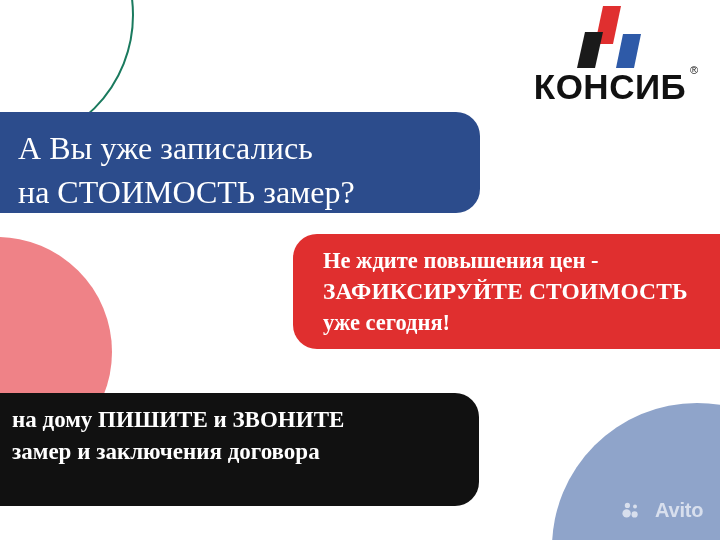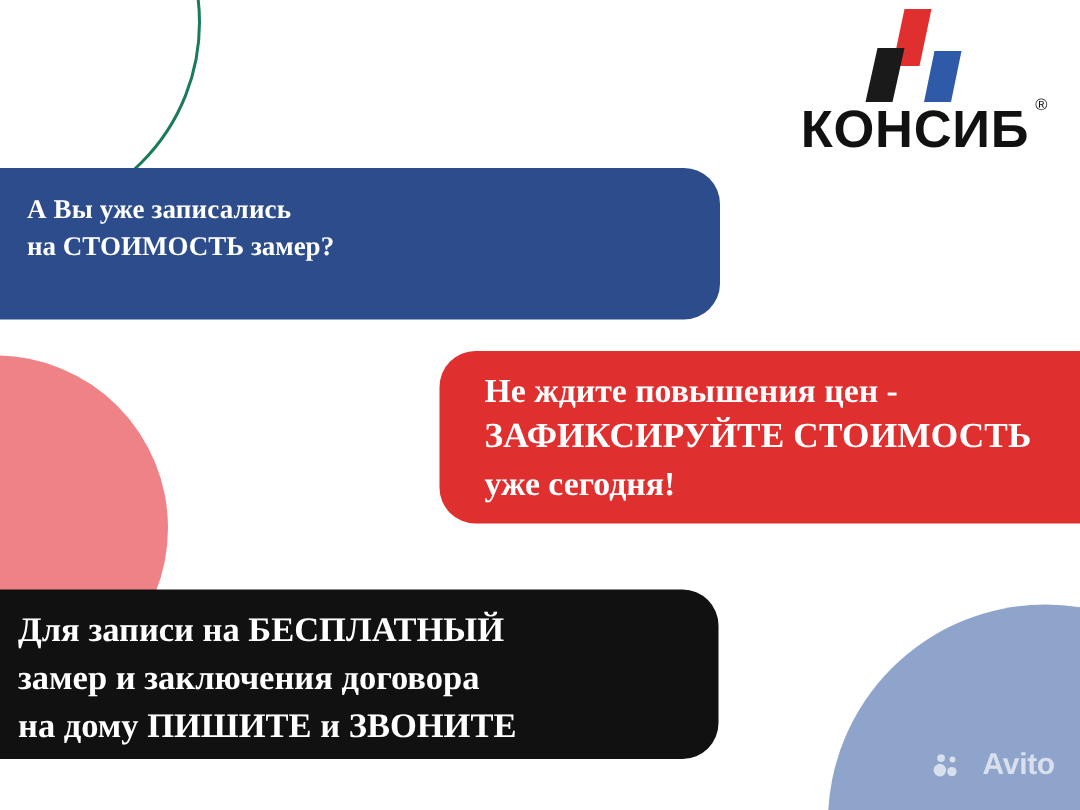--- a/index.html
+++ b/index.html
@@ -102,22 +102,22 @@
   .banner-blue {
     left: -30px;
     top: 112px;
     width: 510px;
     height: 101px;
     background: #2c4c8c;
     border-radius: 24px;
     padding: 15px 0 0 48px;
   }
   .banner-blue .line {
-    font-size: 18px;
-    font-weight: bold;
+    font-size: 32px;
+    font-weight: normal;
     line-height: 1.37;
   }
   .banner-blue .line:first-child { letter-spacing: 0.1px; }
 
   .banner-red {
     left: 293px;
     top: 234px;
     width: 460px;
     height: 115px;
     background: #e02f2f;
@@ -195,23 +195,22 @@
     <span class="line">на СТОИМОСТЬ замер?</span>
   </div>
 
   <div class="banner banner-red">
     <span class="line">Не ждите повышения цен -</span>
     <span class="line caps">ЗАФИКСИРУЙТЕ СТОИМОСТЬ</span>
     <span class="line">уже сегодня!</span>
   </div>
 
   <div class="banner banner-black">
-    <span class="line">Для записи на БЕСПЛАТНЫЙ</span>
+    <span class="line">на дому ПИШИТЕ и ЗВОНИТЕ</span>
     <span class="line">замер и заключения договора</span>
-    <span class="line">на дому ПИШИТЕ и ЗВОНИТЕ</span>
   </div>
 
   <div class="avito">
     <svg class="avito-mark" viewBox="0 0 17 17">
       <circle cx="4.6" cy="11.4" r="4.2" fill="#e8ecf5"></circle>
       <circle cx="12.6" cy="12.4" r="3.1" fill="#e8ecf5"></circle>
       <circle cx="5.4" cy="3.4" r="2.6" fill="#e8ecf5"></circle>
       <circle cx="13.0" cy="4.4" r="2.0" fill="#e8ecf5"></circle>
     </svg>
     <span class="avito-text">Avito</span>

